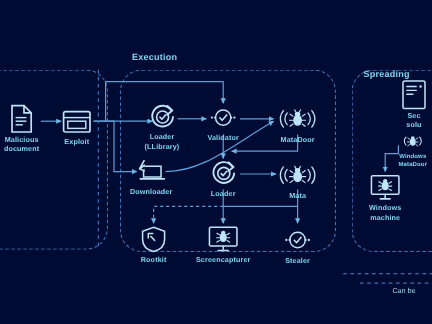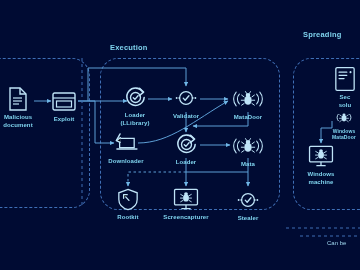--- a/index.html
+++ b/index.html
@@ -72,21 +72,21 @@
 <div id="stage">
 
   <div class="group" style="left:-110px;top:58px;width:200px;height:150px;"></div>
 
   <div class="group" style="left:100px;top:58px;width:180px;height:152px;"></div>
 
   <div class="group" style="left:293px;top:58px;width:150px;height:152px;"></div>
 
   <div class="group-title" style="left:110px;top:43px;">Execution</div>
 
-  <div class="group-title" style="left:303px;top:30px;">Spreading</div>
+  <div class="group-title" style="left:303px;top:57px;">Spreading</div>
 
   <div class="svgwrap">
     <svg width="360" height="270" viewBox="0 0 360 270">
       <defs>
         <marker id="ah" markerWidth="5" markerHeight="5" refX="4.2" refY="2.2" orient="auto" markerUnits="strokeWidth">
           <path d="M0,0 L4.6,2.2 L0,4.4 z" fill="#6fb6e6"></path>
         </marker>
       </defs>
       <g fill="none" stroke="#5d9fd6" stroke-width="1" marker-end="url(#ah)">
 

